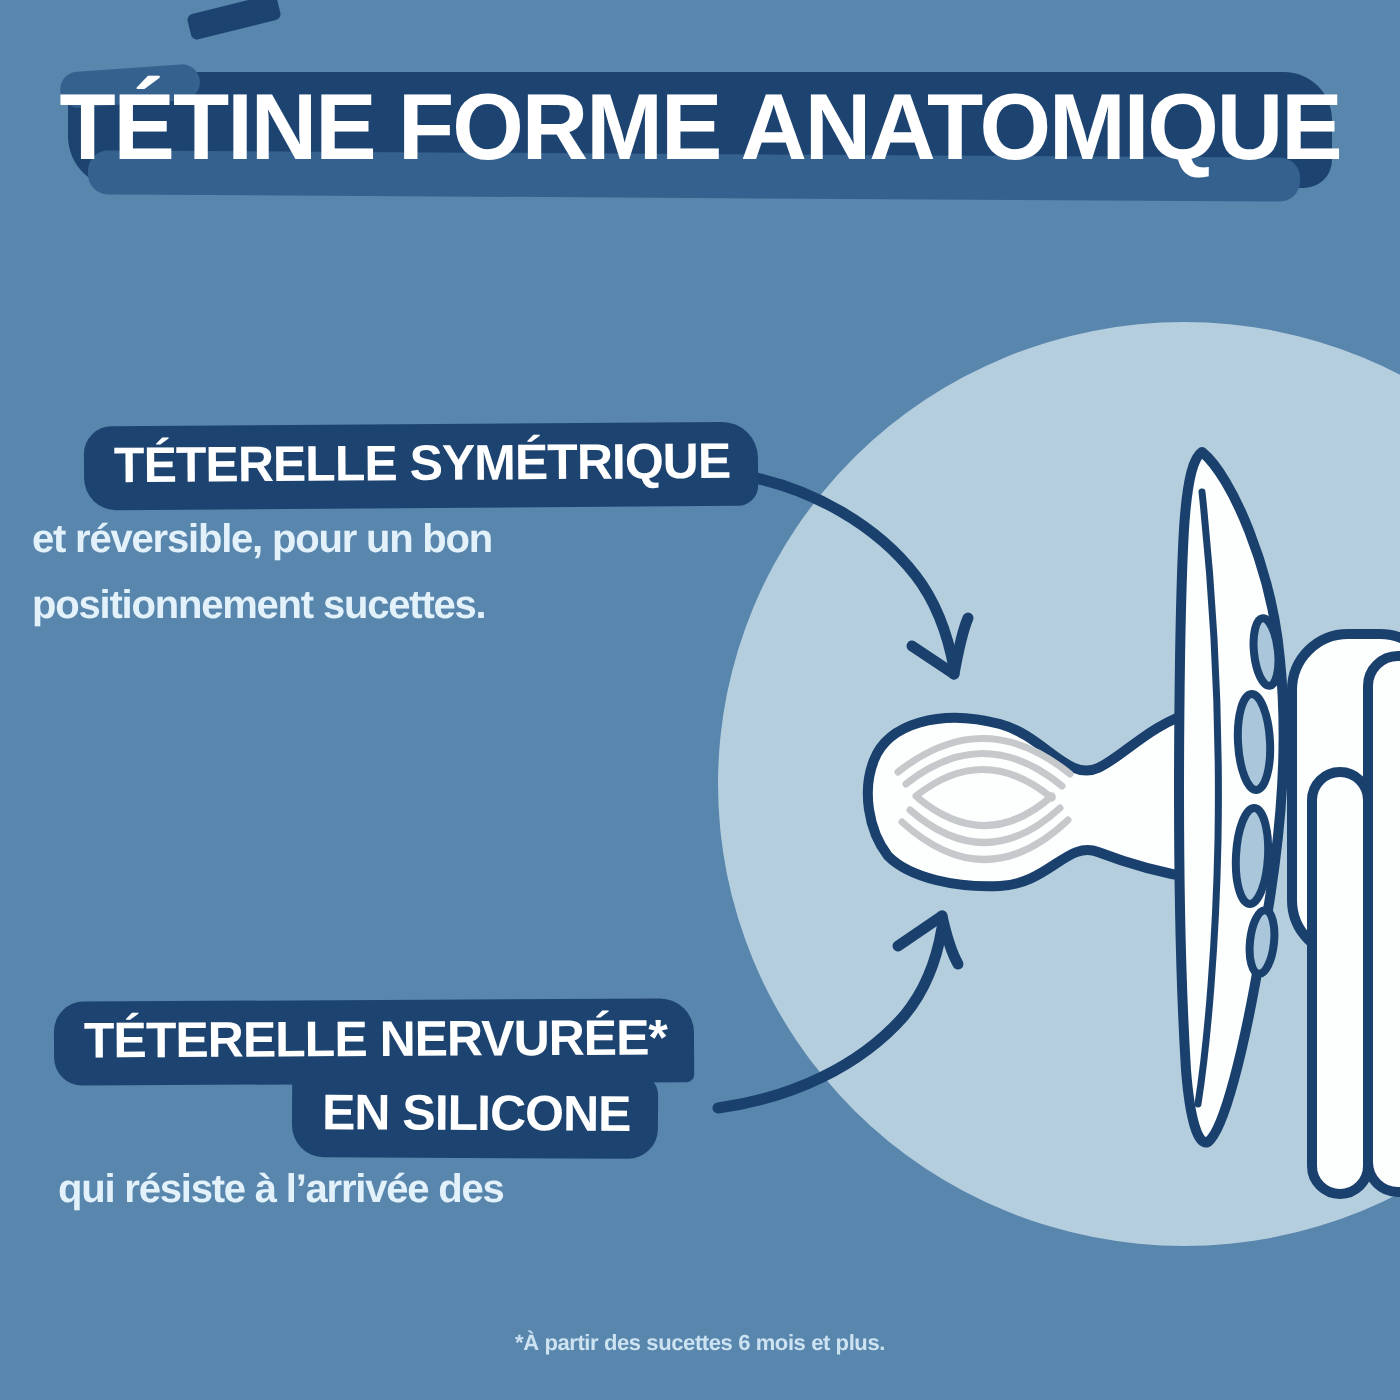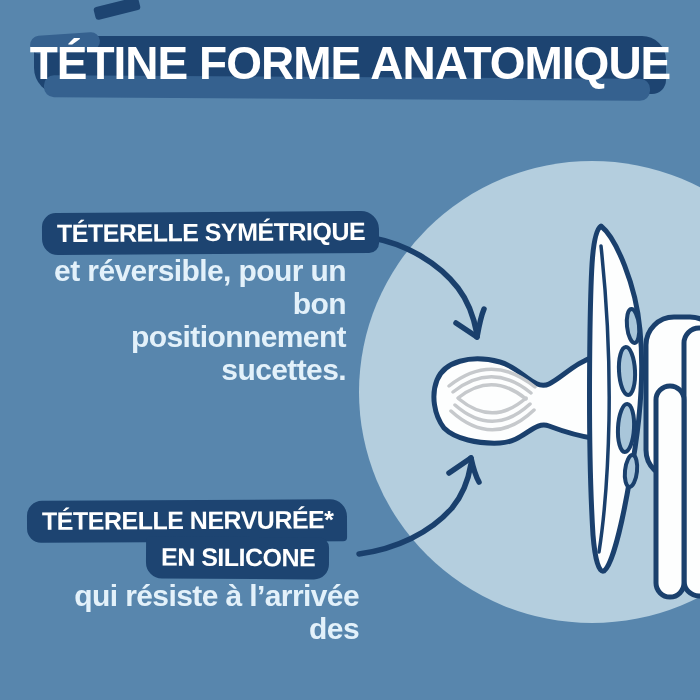--- a/index.html
+++ b/index.html
@@ -70,22 +70,22 @@
   }
   .badge-2a{
     position:absolute;right:353px;top:500px;
     border-radius:15px 17px 4px 14px;transform:rotate(-.3deg);z-index:2;
   }
   .badge-2b{
     position:absolute;right:371px;top:537px;
     border-radius:4px 10px 15px 16px;transform:rotate(.3deg);z-index:2;
   }
   .description{
-    position:absolute;text-align:right;color:var(--body-text);
-    font-size:30px;font-weight:bold;letter-spacing:-.6px;line-height:33px;
+    position:absolute;text-align:left;color:var(--body-text);
+    font-size:20px;font-weight:bold;letter-spacing:-.6px;line-height:33px;
     z-index:2;
   }
   .description-1{right:354px;top:254px;width:330px;}
   .description-2{right:341px;top:579px;width:330px;}
   
   .footnote{
     position:absolute;left:0;right:0;top:666px;text-align:center;
     color:var(--footnote-text);font-size:11px;font-weight:bold;
     letter-spacing:-.2px;z-index:2;
   }
@@ -163,14 +163,15 @@
     <div>et réversible, pour un bon</div>
     <div>positionnement sucettes.</div>
   </div>
 
   <div class="badge badge-2a">TÉTERELLE NERVURÉE*</div>
   <div class="badge badge-2b">EN SILICONE</div>
   <div class="description description-2">
     <div>qui résiste à l’arrivée des</div>
   </div>
 
+  <div class="footnote">*À partir des sucettes 6 mois et plus.</div>
 
 </div>
 
 </body></html>

